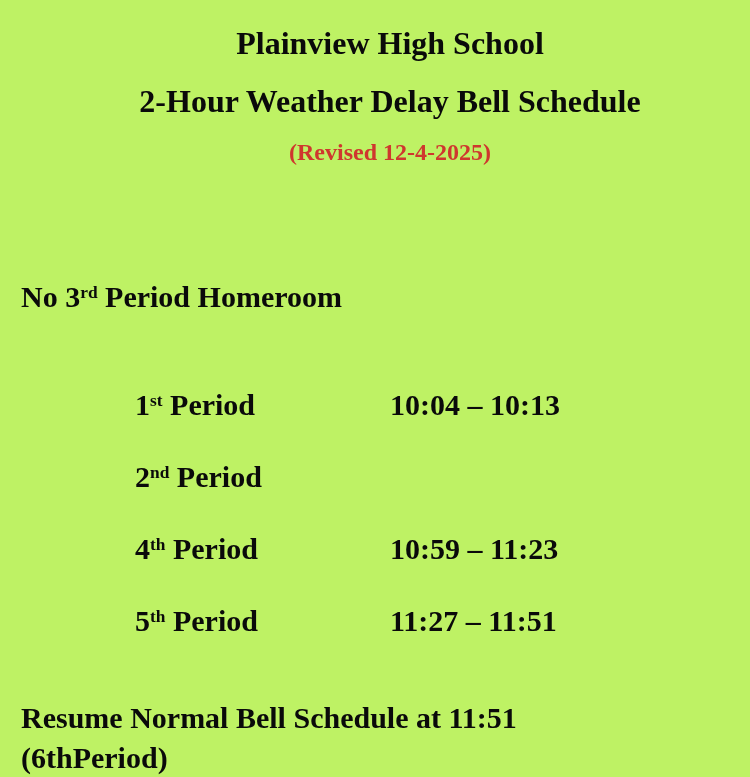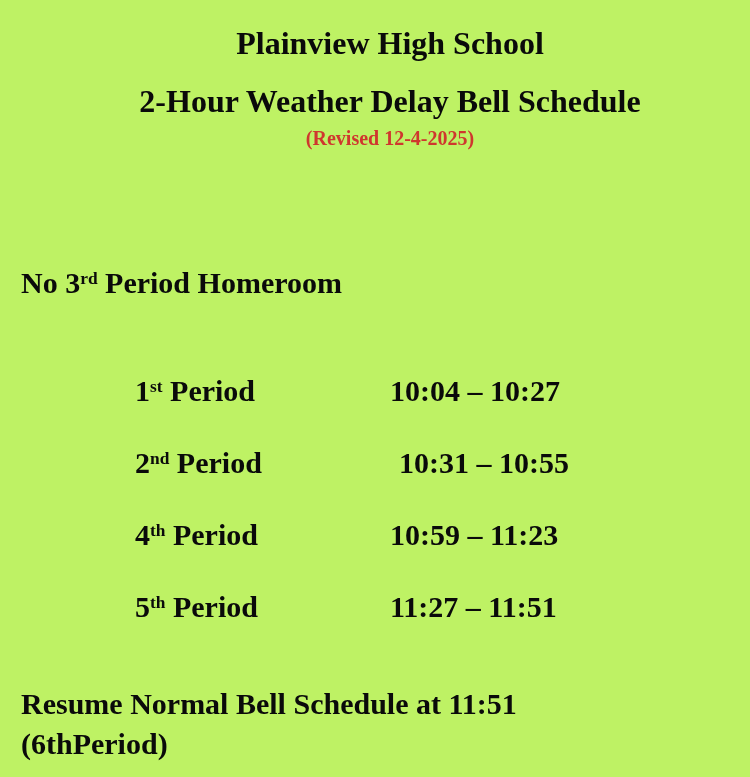--- a/index.html
+++ b/index.html
@@ -25,22 +25,22 @@
   .title-line {
     font-size: 32px;
     line-height: 38px;
     margin: 0;
   }
   .title-line + .title-line {
     margin-top: 20px;
     font-family: Liberation Serif, serif;
   }
   .revision {
-    margin-top: 4px;
-    font-size: 20px;
+    margin-top: 18px;
+    font-size: 24px;
     line-height: 28px;
     color: var(--accent-red, #cf372e);
   }
   .note-heading {
     margin: 113px 16px 0 21px;
     font-size: 30px;
     line-height: 36px;
   }
   sup.ord {
     font-size: 0.58em;
@@ -90,28 +90,27 @@
   <div class="note-heading">
     <span>No 3</span><sup class="ord">rd</sup><span> Period Homeroom</span>
   </div>
 
   <div class="schedule">
 
     <div class="row">
       <div class="period">
         <span>1</span><sup class="ord">st</sup><span> Period</span>
       </div>
-      <div class="time">10:04 – 10:27</div>
+      <div class="time">10:04 – 10:13</div>
     </div>
 
     <div class="row">
       <div class="period">
         <span>2</span><sup class="ord">nd</sup><span> Period</span>
       </div>
-      <div class="time">10:31 – 10:55</div>
     </div>
 
     <div class="row">
       <div class="period">
         <span>4</span><sup class="ord">th</sup><span> Period</span>
       </div>
       <div class="time">10:59 – 11:23</div>
     </div>
 
     <div class="row">

